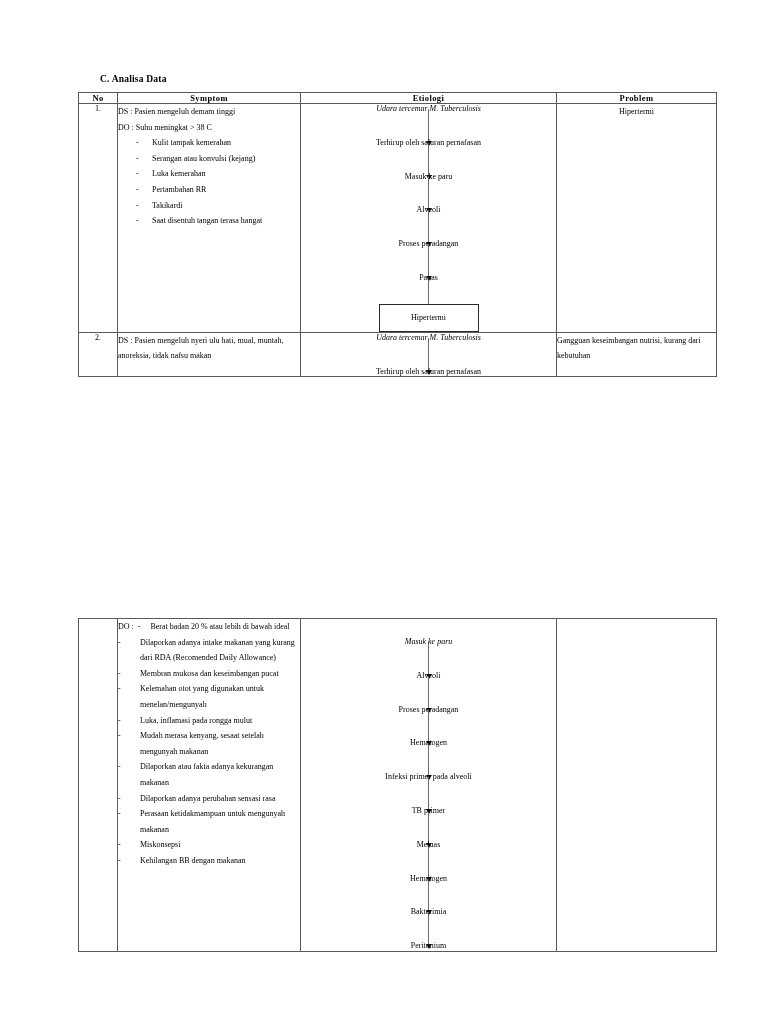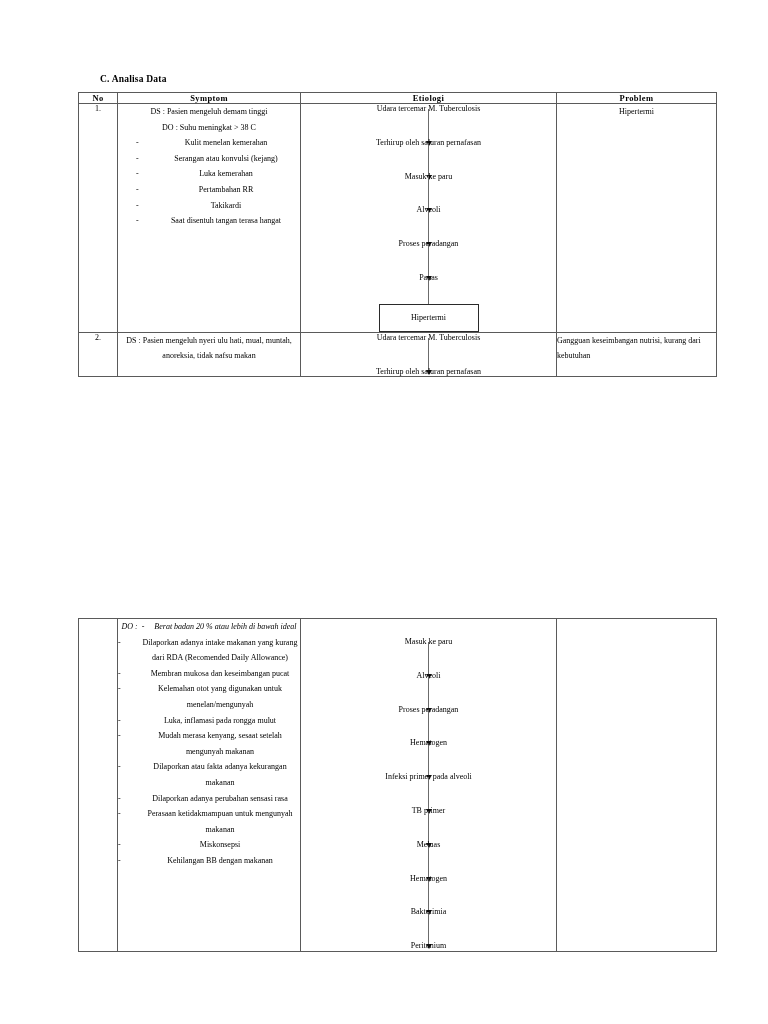--- a/index.html
+++ b/index.html
@@ -69,21 +69,20 @@
 
   .cell-no {
     text-align: center;
     padding-top: 6px;
     font-size: 8px;
   }
 
   .cell-sym {
     padding: 6px 6px 6px 8px;
     line-height: 1.95;
-    text-align: center;
   }
   .cell-prob {
     padding: 6px 5px 6px 7px;
     line-height: 1.95;
   }
   .cell-eti {
     padding: 6px 4px 8px 4px;
   }
 
   .sym-line { white-space: normal; }
@@ -107,21 +106,20 @@
   
   .dash-list.tight li {
     padding-left: 22px;
   }
   .dash-list.tight li .dash {
     left: 0px;
   }
 
   .inline-dash-head {
     line-height: 1.95;
-    font-style: italic;
   }
   .inline-dash-head .dash { padding: 0 10px 0 4px; }
 
   
   .flow {
     position: relative;
     width: 100%;
   }
   .flow-node {
     text-align: center;
@@ -164,21 +162,21 @@
     margin: 0 auto;
     border: 1px solid #2a2a2a;
     text-align: center;
     font-size: 8px;
     padding: 8px 0 9px 0;
     background: #ffffff;
     position: relative;
     z-index: 3;
   }
 
-  .flow-first { padding-top: 1px; }
+  .flow-first { padding-top: 1px; font-style: italic; }
   .gap-md { height: 21px; }
   .gap-lg { height: 25px; }
 </style>
 </head>
 <body>
 
 <div class="page-wrap">
 
   <div class="section-heading">C. Analisa Data</div>
 
@@ -198,21 +196,21 @@
       </tr>
     </thead>
     <tbody>
 
       <tr>
         <td class="cell-no">1.</td>
         <td class="cell-sym">
           <div class="sym-line">DS : Pasien mengeluh demam tinggi</div>
           <div class="sym-line">DO : Suhu meningkat &gt; 38 C</div>
           <ul class="dash-list">
-            <li><span class="dash">-</span><span>Kulit menelan kemerahan</span></li>
+            <li><span class="dash">-</span><span>Kulit tampak kemerahan</span></li>
             <li><span class="dash">-</span><span>Serangan atau konvulsi (kejang)</span></li>
             <li><span class="dash">-</span><span>Luka kemerahan</span></li>
             <li><span class="dash">-</span><span>Pertambahan RR</span></li>
             <li><span class="dash">-</span><span>Takikardi</span></li>
             <li><span class="dash">-</span><span>Saat disentuh tangan terasa hangat</span></li>
           </ul>
         </td>
         <td class="cell-eti">
           <div class="flow">
             <div class="flow-node flow-first">Udara tercemar M. Tuberculosis</div>

